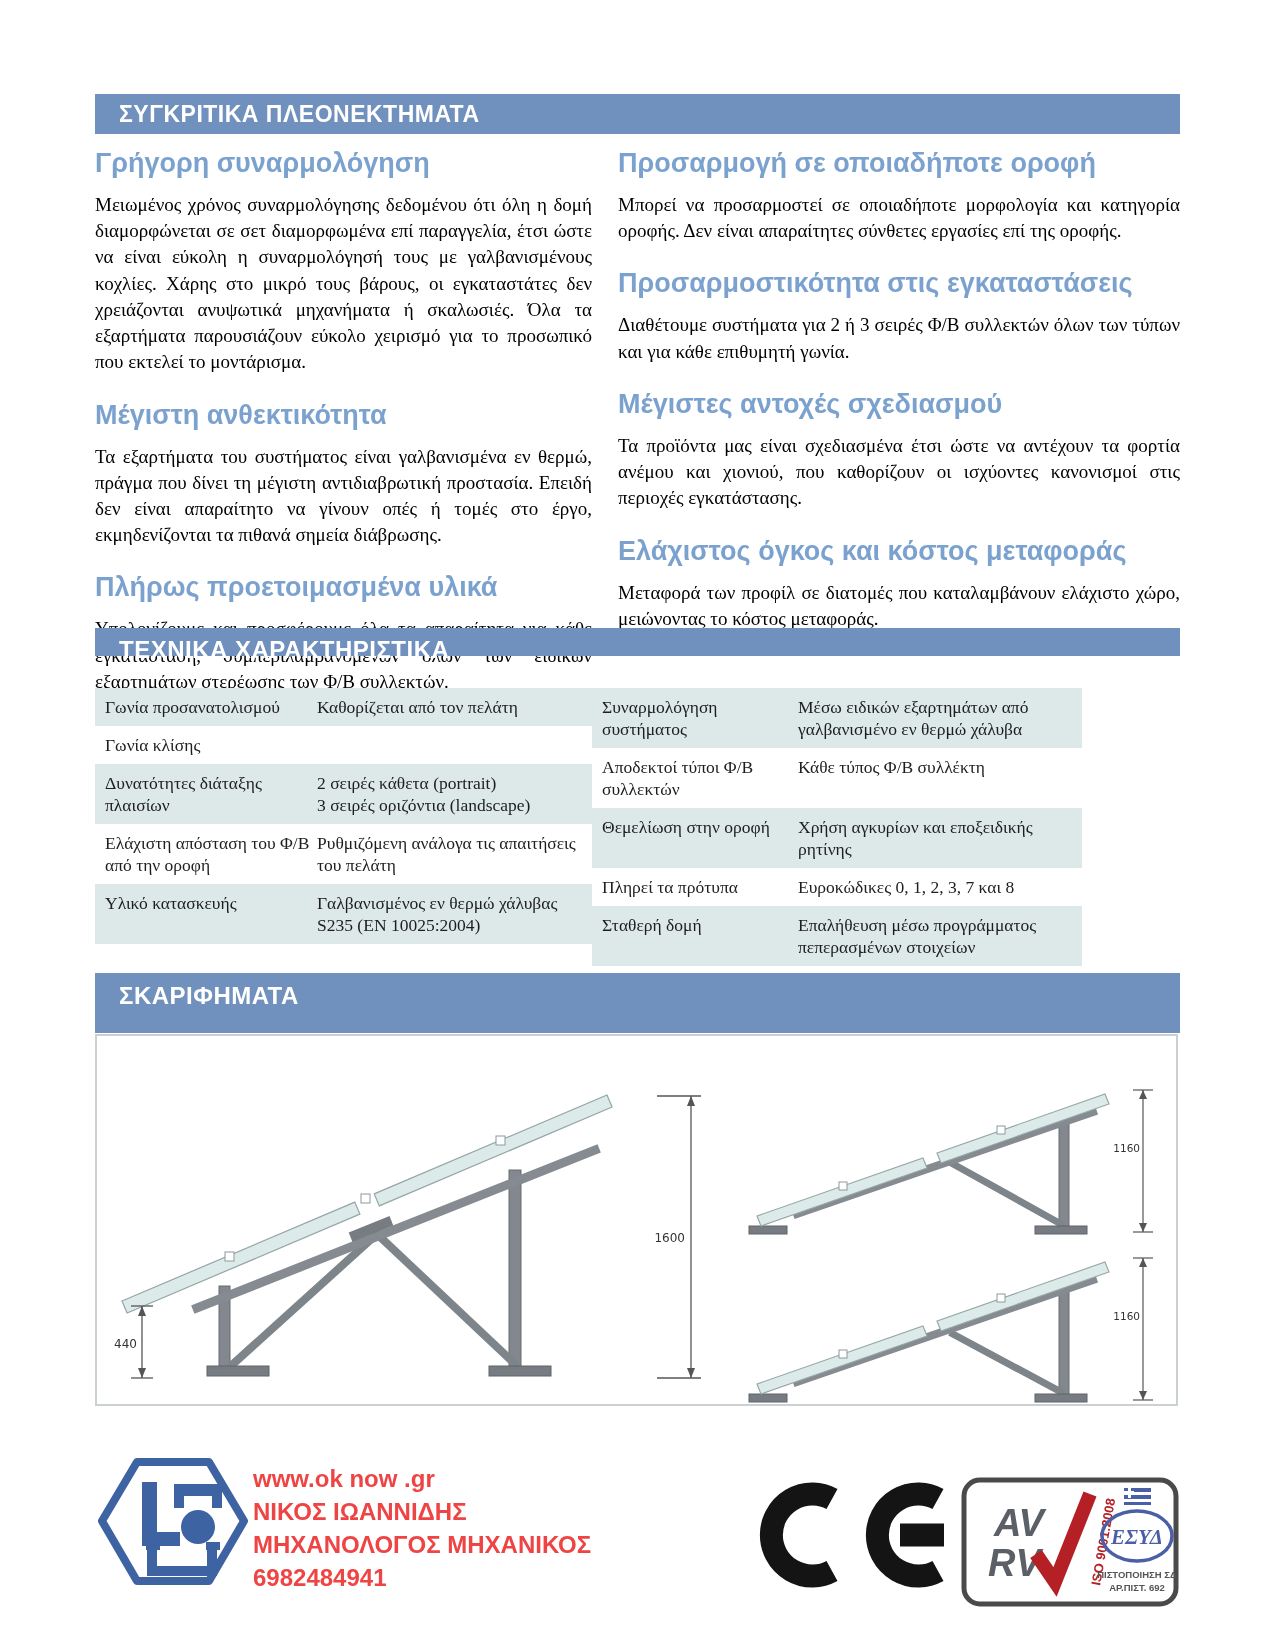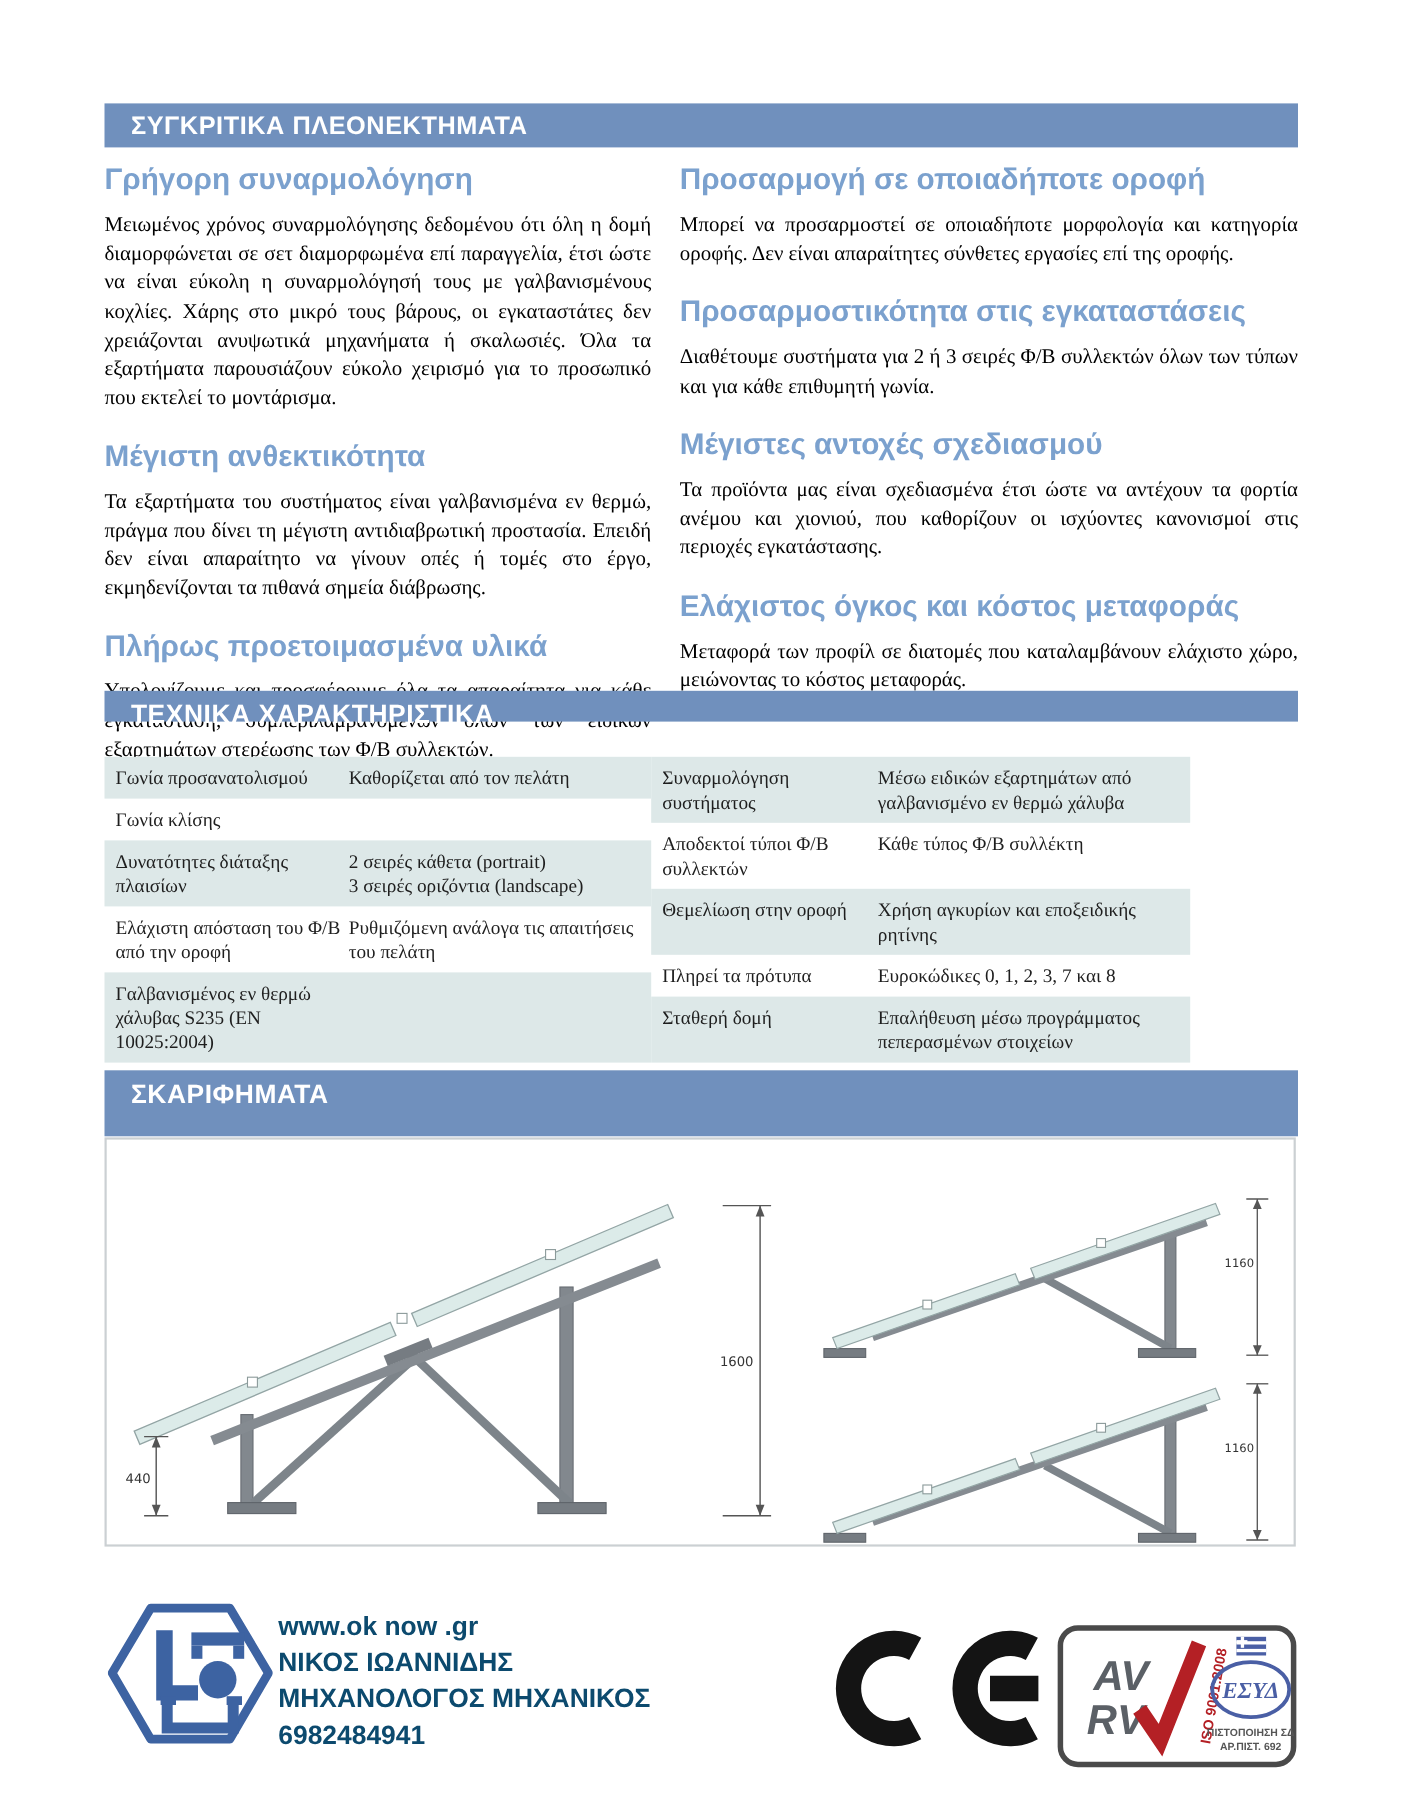--- a/index.html
+++ b/index.html
@@ -49,21 +49,21 @@
     position:absolute; top:1018px; left:95px; width:1083px; height:372px;
     border:2px solid #cbd0d3; background:#ffffff;
   }
   .drawbox svg { display:block; }
 
   .footer { position:absolute; top:1432px; left:95px; width:1085px; height:200px; }
   .footer-logo { position:absolute; left:3px; top:6px; }
   .footer-text {
     position:absolute; left:158px; top:14px;
     font-family:"Liberation Sans","DejaVu Sans",sans-serif;
-    font-weight:bold; color:#0c4a6e; font-size:24px; line-height:33px;
+    font-weight:bold; color:#ef4444; font-size:24px; line-height:33px;
   }
   .certs { position:absolute; left:653px; top:26px; }
 </style>
 </head>
 <body>
 
 <div class="page">
 
   <div class="bar bar-advantages">
     <div class="bar-label">ΣΥΓΚΡΙΤΙΚΑ ΠΛΕΟΝΕΚΤΗΜΑΤΑ</div>
@@ -120,20 +120,21 @@
       <div class="trow shaded">
         <div class="cell-label">Δυνατότητες διάταξης πλαισίων</div>
         <div class="cell-value">2 σειρές κάθετα (portrait)
 3 σειρές οριζόντια (landscape)</div>
       </div>
       <div class="trow">
         <div class="cell-label">Ελάχιστη απόσταση του Φ/Β από την οροφή</div>
         <div class="cell-value">Ρυθμιζόμενη ανάλογα τις απαιτήσεις του πελάτη</div>
       </div>
       <div class="trow shaded">
+        <div class="cell-label">Υλικό κατασκευής</div>
         <div class="cell-value">Γαλβανισμένος εν θερμώ χάλυβας S235 (EN 10025:2004)</div>
       </div>
     </div>
     <div class="ttable ttable-right">
       <div class="trow shaded">
         <div class="cell-label">Συναρμολόγηση συστήματος</div>
         <div class="cell-value">Μέσω ειδικών εξαρτημάτων από γαλβανισμένο εν θερμώ χάλυβα</div>
       </div>
       <div class="trow">
         <div class="cell-label">Αποδεκτοί τύποι Φ/Β συλλεκτών</div>

